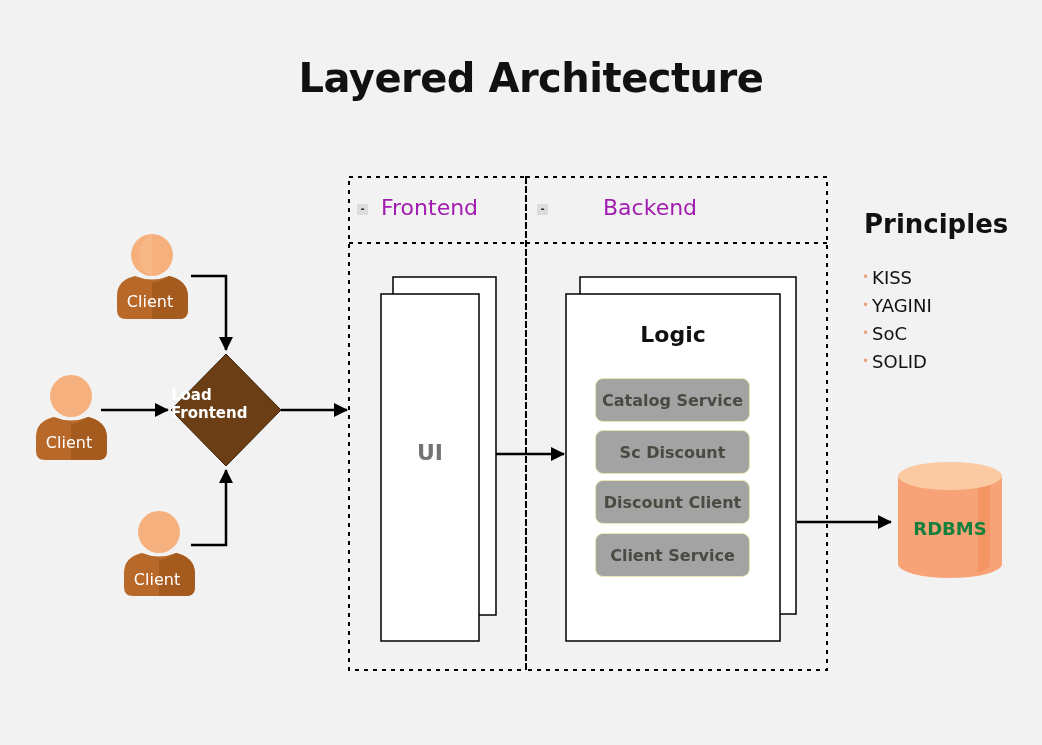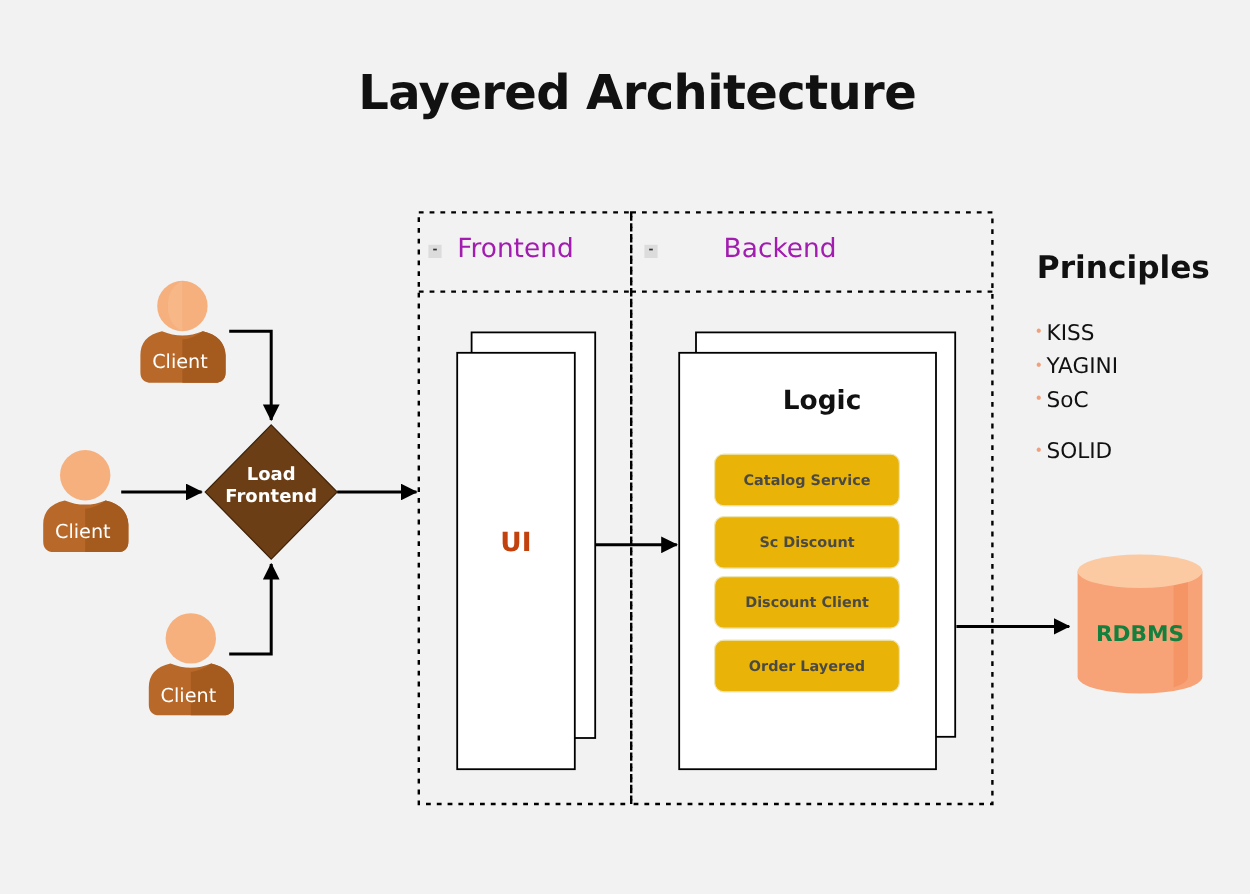--- a/index.html
+++ b/index.html
@@ -13,37 +13,37 @@
     left: 0; width: 1062px; top: 55px; text-align: center;
     font-size: 40px; font-weight: bold; color: #111; letter-spacing: -0.5px;
   }
   svg#diagram { position: absolute; left: 0; top: 0; }
   .client-label {
     position: absolute; color: #fff; font-weight: normal; font-size: 16px;
     text-align: center; width: 80px;
   }
   .lb-label {
     position: absolute; color: #fff; font-weight: bold; font-size: 15px;
-    text-align: center; width: 110px; line-height: 18px;
+    text-align: left; width: 110px; line-height: 18px;
   }
   .section-head {
     position: absolute; font-weight: normal; font-size: 22px; color: #a21caf;
   }
   .collapse-btn {
     position: absolute; width: 11px; height: 11px; background: #dcdcdc;
     font-size: 10px; line-height: 9px; text-align: center; color: #333; font-weight: bold;
     cursor: pointer;
   }
-  .ui-label { position: absolute; font-weight: bold; font-size: 22px; color: #c2410c; width: 98px; text-align: center; }
-  .logic-label { position: absolute; font-weight: bold; font-size: 22px; color: #111; width: 214px; text-align: center; margin-left: 12px; }
+  .ui-label { position: absolute; font-weight: bold; font-size: 22px; color: #737373; width: 98px; text-align: center; }
+  .logic-label { position: absolute; font-weight: bold; font-size: 22px; color: #111; width: 214px; text-align: center; }
   .service {
     position: absolute; left: 595px; width: 155px; height: 44px;
-    background: #eab308; border: 1px solid #ece5b5; border-radius: 8px;
+    background: #a3a3a3; border: 1px solid #ece5b5; border-radius: 8px;
     display: flex; align-items: center; justify-content: center;
-    font-size: 12px; font-weight: bold; color: #4a4a42; box-sizing: border-box;
+    font-size: 16px; font-weight: bold; color: #4a4a42; box-sizing: border-box;
   }
   #principles-title { left: 864px; top: 209px; font-size: 26px; font-weight: bold; color: #111; }
   .principle {
     position: absolute; left: 862px; font-size: 18px; color: #111;
   }
   .principle .dot { color: #f0a07c; font-size: 12px; margin-right: 3px; vertical-align: 3px; }
   #rdbms-label {
     left: 898px; width: 104px; top: 518px; text-align: center;
     color: #15803d; font-weight: bold; font-size: 18px;
   }
@@ -138,22 +138,22 @@
 <div class="service" style="top:378px;">
     <span>Catalog Service</span>
   </div>
 <div class="service" style="top:430px;">
     <span>Sc Discount</span>
   </div>
 <div class="service" style="top:480px;">
     <span>Discount Client</span>
   </div>
 <div class="service" style="top:533px;">
-    <span>Order Layered</span>
+    <span>Client Service</span>
   </div>
 
 <div id="principles-title" class="abs">Principles</div>
 <div class="principle" style="top:267px;"><span class="dot">•</span><span>KISS</span></div>
 <div class="principle" style="top:295px;"><span class="dot">•</span><span>YAGINI</span></div>
 <div class="principle" style="top:323px;"><span class="dot">•</span><span>SoC</span></div>
-<div class="principle" style="top:351px;margin-top:15px;"><span class="dot">•</span><span>SOLID</span></div>
+<div class="principle" style="top:351px;"><span class="dot">•</span><span>SOLID</span></div>
 
 <div id="rdbms-label" class="abs">RDBMS</div>
 
 </body></html>

